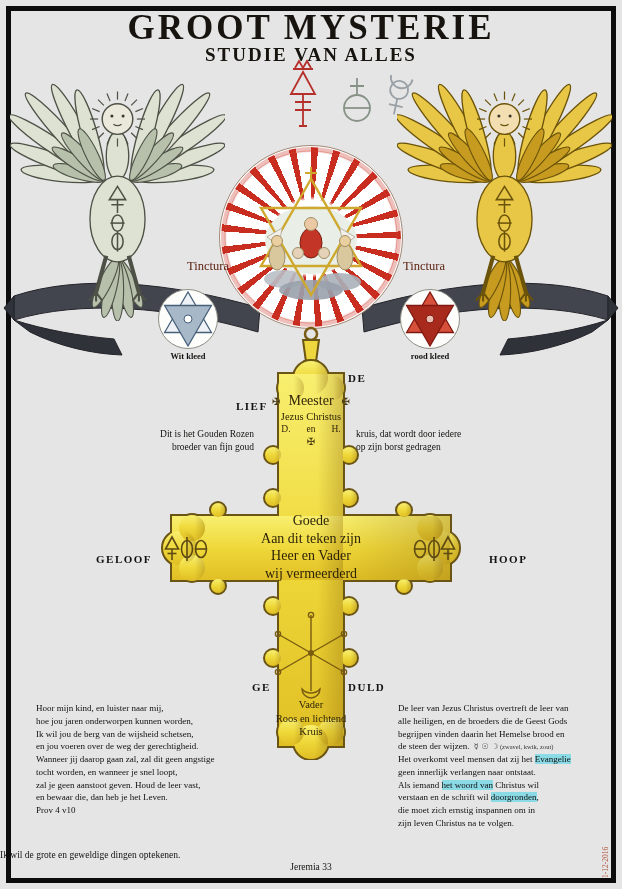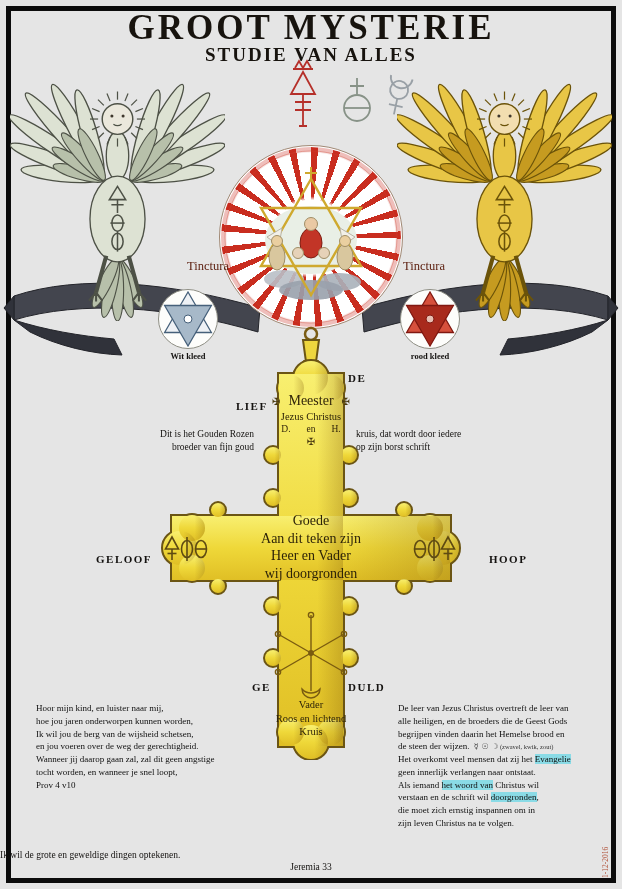--- a/index.html
+++ b/index.html
@@ -345,48 +345,50 @@
     <span>H.</span>
   </div>
   <div class="abs ctext xcross" style="left:251px;top:436px;width:120px;font-size:10px;">✠</div>
 
   <div class="abs note" style="left:124px;top:428px;width:130px;text-align:right;">
     <div>Dit is het Gouden Rozen</div>
     <div>broeder van fijn goud</div>
   </div>
   <div class="abs note" style="left:356px;top:428px;width:145px;">
     <div>kruis, dat wordt door iedere</div>
-    <div>op zijn borst schrift</div>
+    <div>op zijn borst gedragen</div>
   </div>
 
   <div class="abs ctext" style="left:236px;top:512px;width:150px;font-size:14px;line-height:1.25;">
     <div>Goede</div>
     <div>Aan dit teken zijn</div>
     <div>Heer en Vader</div>
-    <div>wij doorgronden</div>
+    <div>wij vermeerderd</div>
   </div>
 
   <div class="abs caps" style="left:96px;top:553px;">GELOOF</div>
   <div class="abs caps" style="left:489px;top:553px;">HOOP</div>
   <div class="abs caps" style="left:252px;top:681px;">GE</div>
   <div class="abs caps" style="left:348px;top:681px;">DULD</div>
 
   <div class="abs ctext" style="left:236px;top:698px;width:150px;font-size:10.5px;line-height:1.3;">
     <div>Vader</div>
     <div>Roos en lichtend</div>
     <div>Kruis</div>
   </div>
 
   <div class="abs par" style="left:36px;top:702px;width:210px;">
     <div>Hoor mijn kind, en luister naar mij,</div>
     <div>hoe jou jaren onderworpen kunnen worden,</div>
     <div>Ik wil jou de berg van de wijsheid schetsen,</div>
     <div>en jou voeren over de weg der gerechtigheid.</div>
     <div>Wanneer jij daarop gaan zal, zal dit geen angstige</div>
     <div>tocht worden, en wanneer je snel loopt,</div>
+    <div>zal je geen aanstoot geven. Houd de leer vast,</div>
+    <div>en bewaar die, dan heb je het Leven.</div>
     <div>Prov 4 v10</div>
   </div>
 
   <div class="abs par" style="left:398px;top:702px;width:200px;">
     <div>De leer van Jezus Christus overtreft de leer van</div>
     <div>alle heiligen, en de broeders die de Geest Gods</div>
     <div>begrijpen vinden daarin het Hemelse brood en</div>
     <div>
       <span class="pre">de steen der wijzen.  </span><span class="sym-inline">☿ ☉ ☽</span><span class="cap-inline"> (zwavel, kwik, zout)</span>
     </div>

